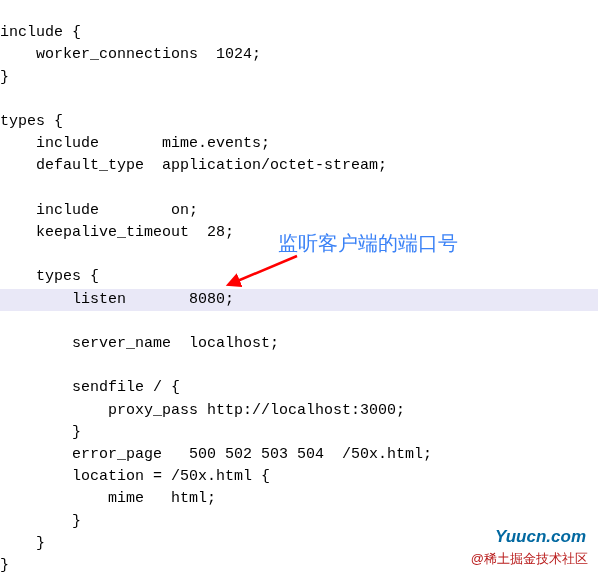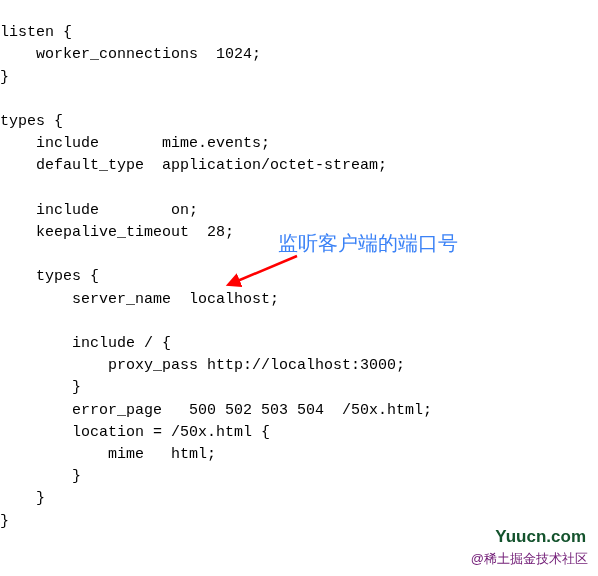--- a/index.html
+++ b/index.html
@@ -32,53 +32,55 @@
     font-weight: normal;
   }
   .arrow {
     position: absolute;
     pointer-events: none;
   }
   .watermark-red {
     position: absolute;
     right: 12px;
     bottom: 28px;
-    color: #14532d;
+    color: #0369a1;
     font-family: Arial, sans-serif;
     font-size: 17px;
+    font-style: italic;
     font-weight: bold;
   }
   .watermark-grey {
     position: absolute;
     right: 10px;
     bottom: 6px;
-    color: #701a75;
+    color: #b91c1c;
     font-family: "Microsoft YaHei", Arial, sans-serif;
     font-size: 13px;
   }
 </style>
 </head>
 <body>
 
 <div class="code-area">
-<span>listen {</span>
+<span>include {</span>
 <span>    worker_connections  1024;</span>
 <span>}</span>
 <span></span>
 <span>types {</span>
 <span>    include       mime.events;</span>
 <span>    default_type  application/octet-stream;</span>
 <span></span>
 <span>    include        on;</span>
 <span>    keepalive_timeout  28;</span>
 <span></span>
 <span>    types {</span>
+<span class="hl">        listen       8080;</span>
 <span>        server_name  localhost;</span>
 <span></span>
-<span>        include / {</span>
+<span>        sendfile / {</span>
 <span>            proxy_pass http://localhost:3000;</span>
 <span>        }</span>
 <span>        error_page   500 502 503 504  /50x.html;</span>
 <span>        location = /50x.html {</span>
 <span>            mime   html;</span>
 <span>        }</span>
 <span>    }</span>
 <span>}</span>
 </div>
 

